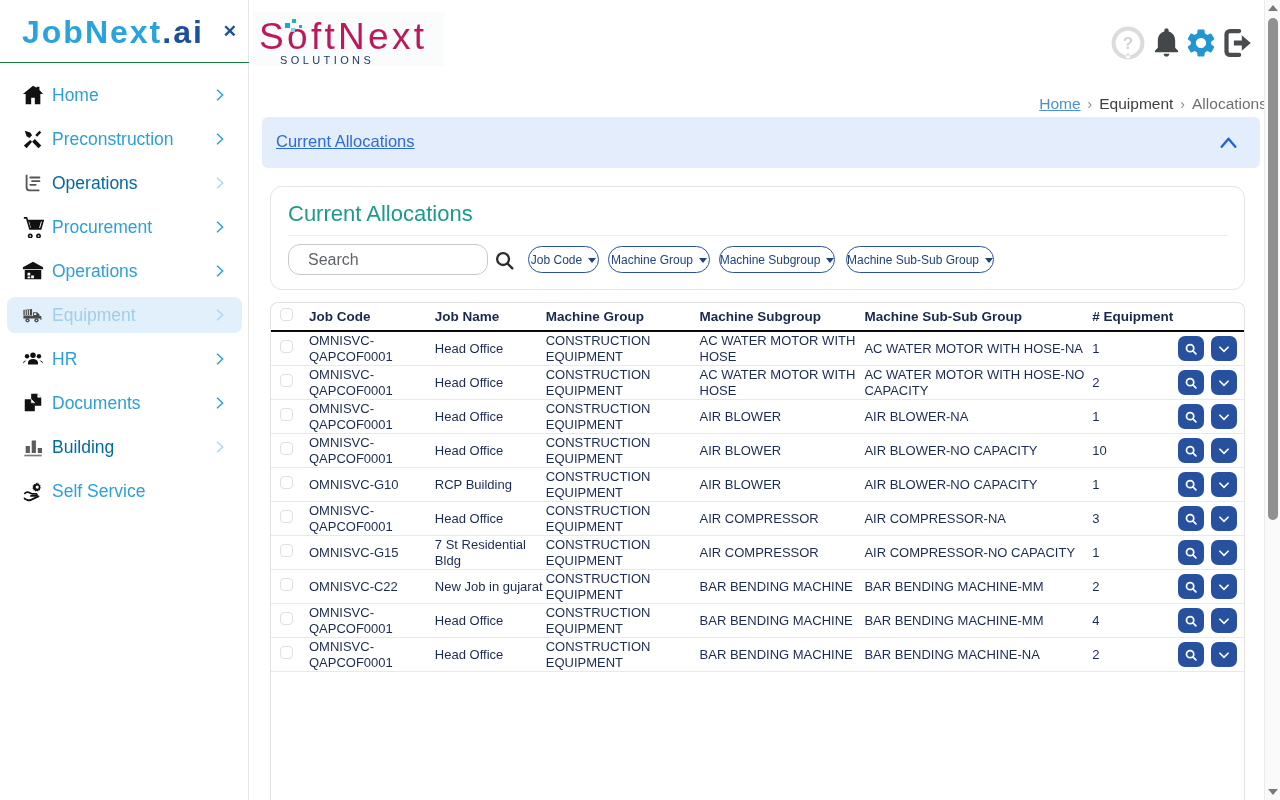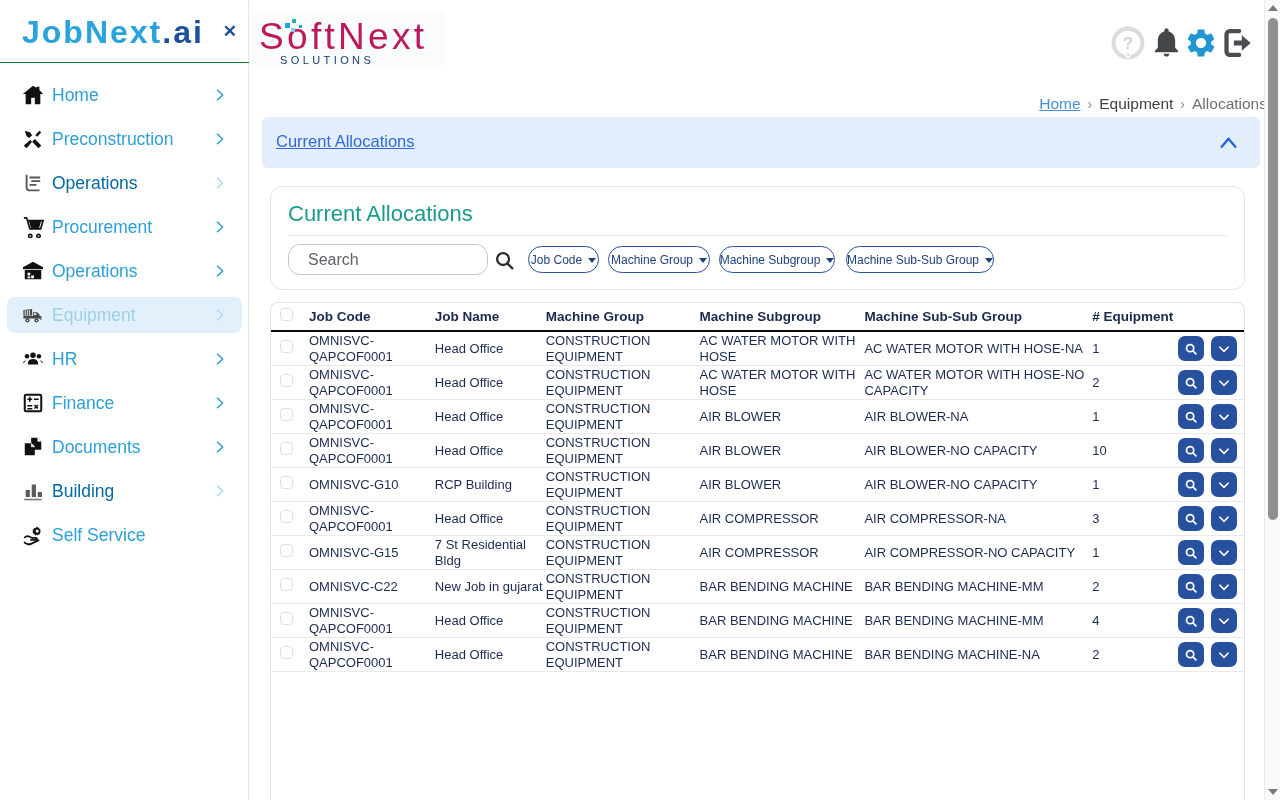--- a/index.html
+++ b/index.html
@@ -182,34 +182,20 @@
           </span>
           <span class="lbl">HR</span>
           <span class="chev">
             <svg width="15" height="16" viewBox="0 0 24 24" fill="none" stroke="#2d9fd9" stroke-width="2.4">
               <path d="M8 3.5L17 12l-9 8.5"></path>
             </svg>
           </span>
         </div>
     <div class="mi">
           <span class="ic">
-            <svg width="22" height="22" viewBox="0 0 24 24">
-              <rect x="3" y="3" width="18" height="18" rx="1.5" fill="none" stroke="#111" stroke-width="2.2"></rect>
-              <path d="M5.8 8h5.4M8.5 5.3v5.4M13 8h5.2M13.6 14.2l3.8 3.8m0-3.8l-3.8 3.8M5.8 15h5.4M5.8 18.2h5.4" stroke="#111" stroke-width="1.7" fill="none"></path>
-            </svg>
-          </span>
-          <span class="lbl">Finance</span>
-          <span class="chev">
-            <svg width="15" height="16" viewBox="0 0 24 24" fill="none" stroke="#2d9fd9" stroke-width="2.4">
-              <path d="M8 3.5L17 12l-9 8.5"></path>
-            </svg>
-          </span>
-        </div>
-    <div class="mi">
-          <span class="ic">
             <svg width="22" height="22" viewBox="0 0 24 24" fill="#111">
               <path d="M10 2h7.5l3.5 3.5V15h-11z"></path>
               <path d="M17.2 2v3.8H21z" fill="#fff" stroke="#fff" stroke-width="0.6"></path>
               <path d="M3 8h7.5l3.5 3.5V21H3z"></path>
               <path d="M10.2 8v3.8H14z" fill="#fff" stroke="#fff" stroke-width="0.6"></path>
             </svg>
           </span>
           <span class="lbl">Documents</span>
           <span class="chev">
             <svg width="15" height="16" viewBox="0 0 24 24" fill="none" stroke="#2d9fd9" stroke-width="2.4">

